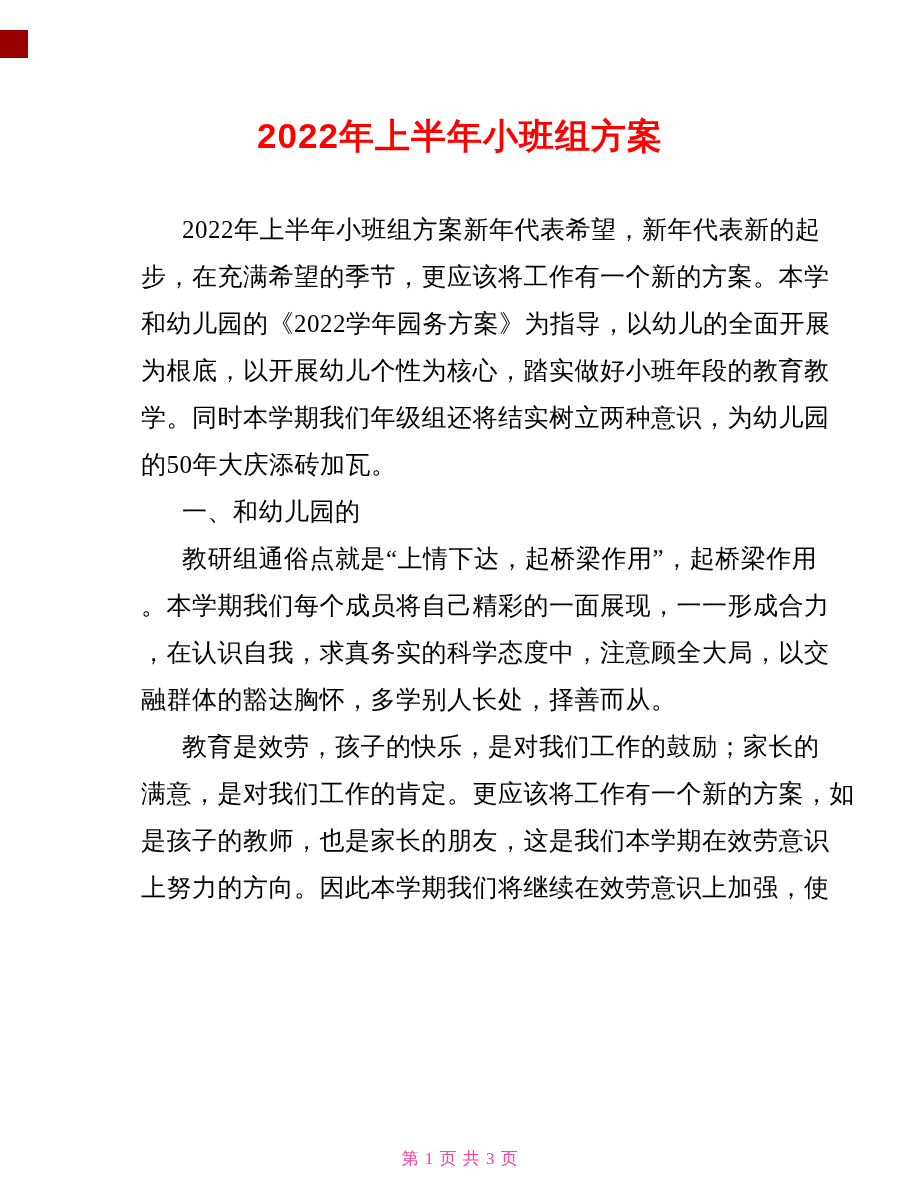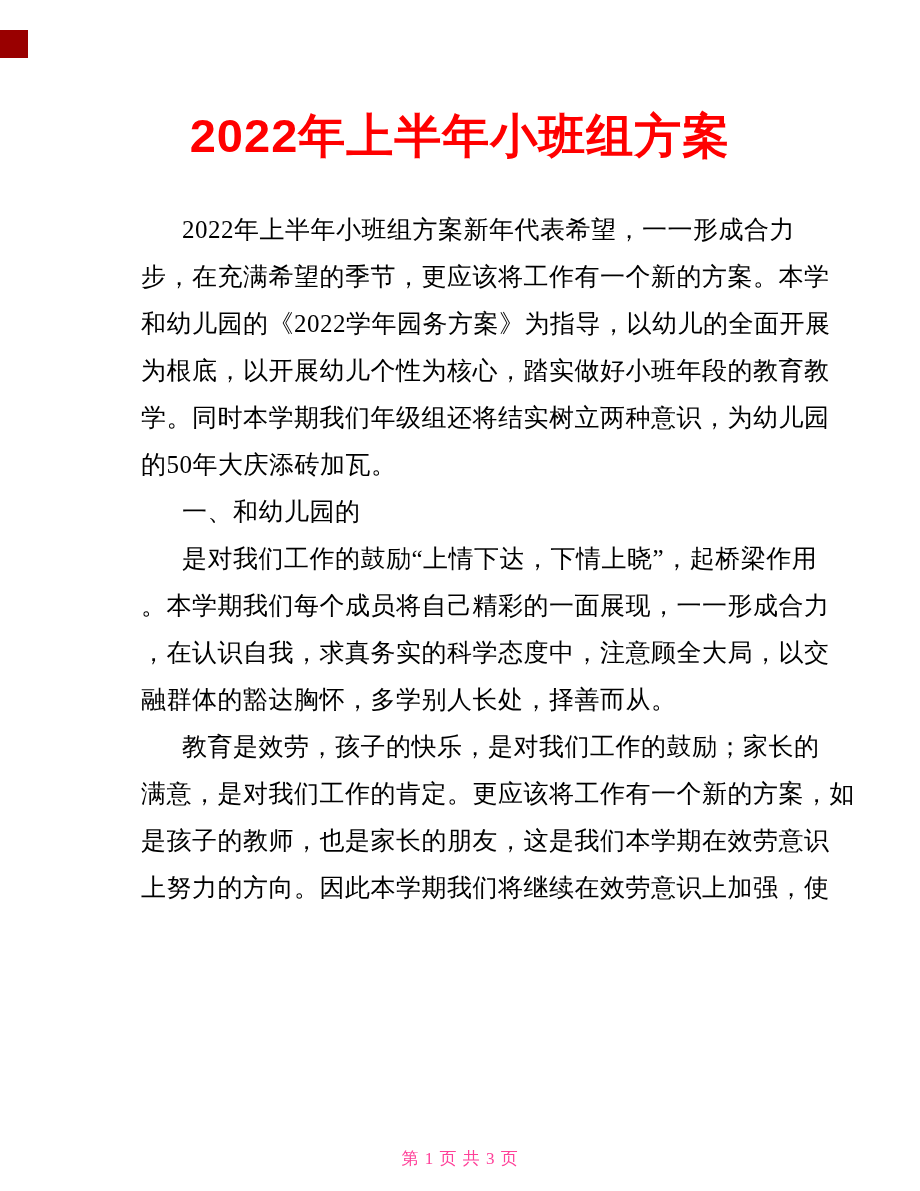--- a/index.html
+++ b/index.html
@@ -26,21 +26,21 @@
     background: var(--mark-color);
   }
   .doc-title {
     position: absolute;
     top: 117px;
     left: 0;
     right: 0;
     text-align: center;
     font-family: "Liberation Sans", sans-serif;
     font-weight: bold;
-    font-size: 47px;
+    font-size: 35px;
     line-height: 38px;
     letter-spacing: 1px;
     color: var(--title-color);
   }
   .doc-body {
     position: absolute;
     left: 141px;
     top: 206px;
     width: 678px;
     font-size: 25px;
@@ -67,28 +67,28 @@
     margin-top: 32px;
   }
 </style>
 </head>
 <body>
 
 <div class="page">
   <div class="corner-mark"></div>
   <h1 class="doc-title">2022年上半年小班组方案</h1>
   <div class="doc-body">
-      <div class="line indent">2022年上半年小班组方案新年代表希望，一一形成合力</div>
+      <div class="line indent">2022年上半年小班组方案新年代表希望，新年代表新的起</div>
       <div class="line">步，在充满希望的季节，更应该将工作有一个新的方案。本学</div>
       <div class="line">和幼儿园的《2022学年园务方案》为指导，以幼儿的全面开展</div>
       <div class="line">为根底，以开展幼儿个性为核心，踏实做好小班年段的教育教</div>
       <div class="line">学。同时本学期我们年级组还将结实树立两种意识，为幼儿园</div>
       <div class="line">的50年大庆添砖加瓦。</div>
       <div class="line indent">一、和幼儿园的</div>
-      <div class="line indent">是对我们工作的鼓励“上情下达，下情上晓”，起桥梁作用</div>
+      <div class="line indent">教研组通俗点就是“上情下达，起桥梁作用”，起桥梁作用</div>
       <div class="line">。本学期我们每个成员将自己精彩的一面展现，一一形成合力</div>
       <div class="line">，在认识自我，求真务实的科学态度中，注意顾全大局，以交</div>
       <div class="line">融群体的豁达胸怀，多学别人长处，择善而从。</div>
       <div class="line indent">教育是效劳，孩子的快乐，是对我们工作的鼓励；家长的</div>
       <div class="line">满意，是对我们工作的肯定。更应该将工作有一个新的方案，如</div>
       <div class="line">是孩子的教师，也是家长的朋友，这是我们本学期在效劳意识</div>
       <div class="line">上努力的方向。因此本学期我们将继续在效劳意识上加强，使</div>
     </div>
   <div class="page-footer">第 1 页 共 3 页</div>
 </div>

